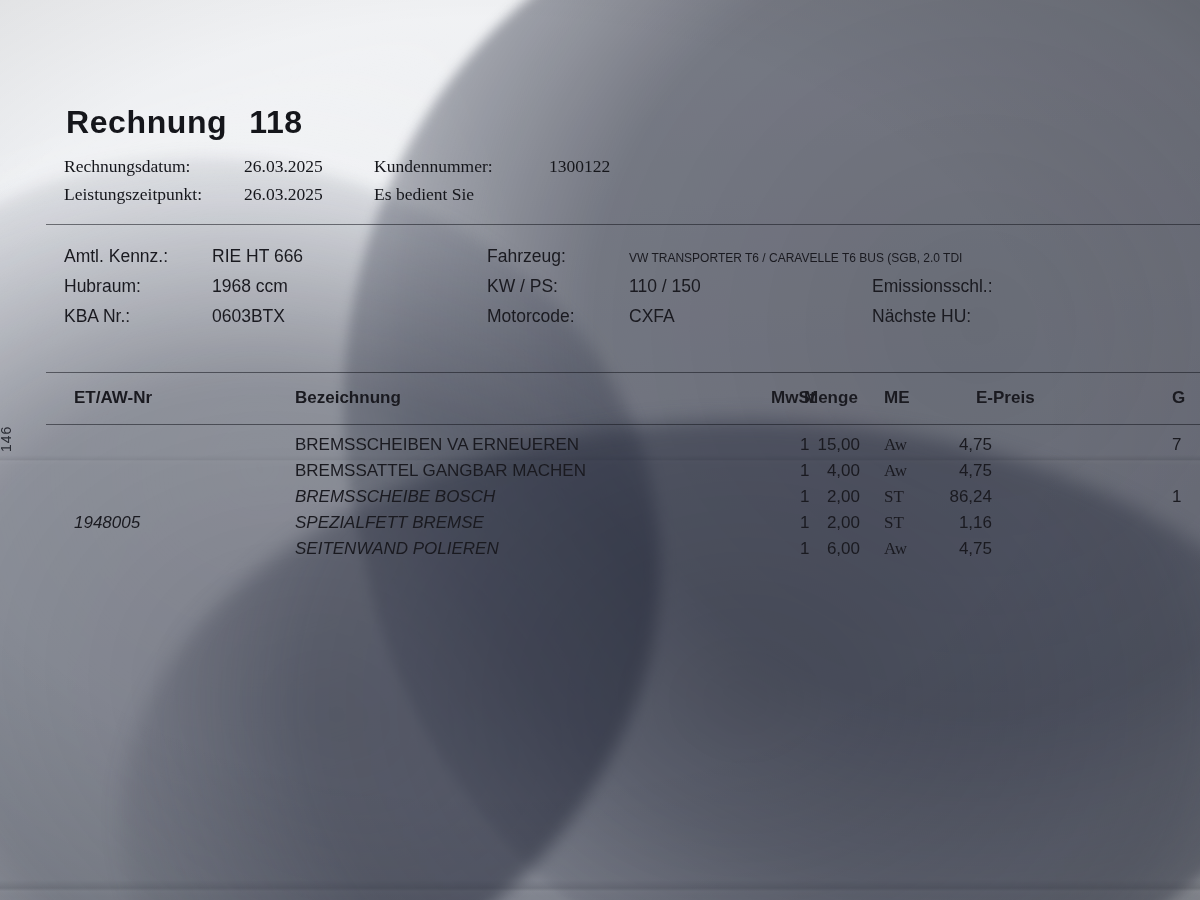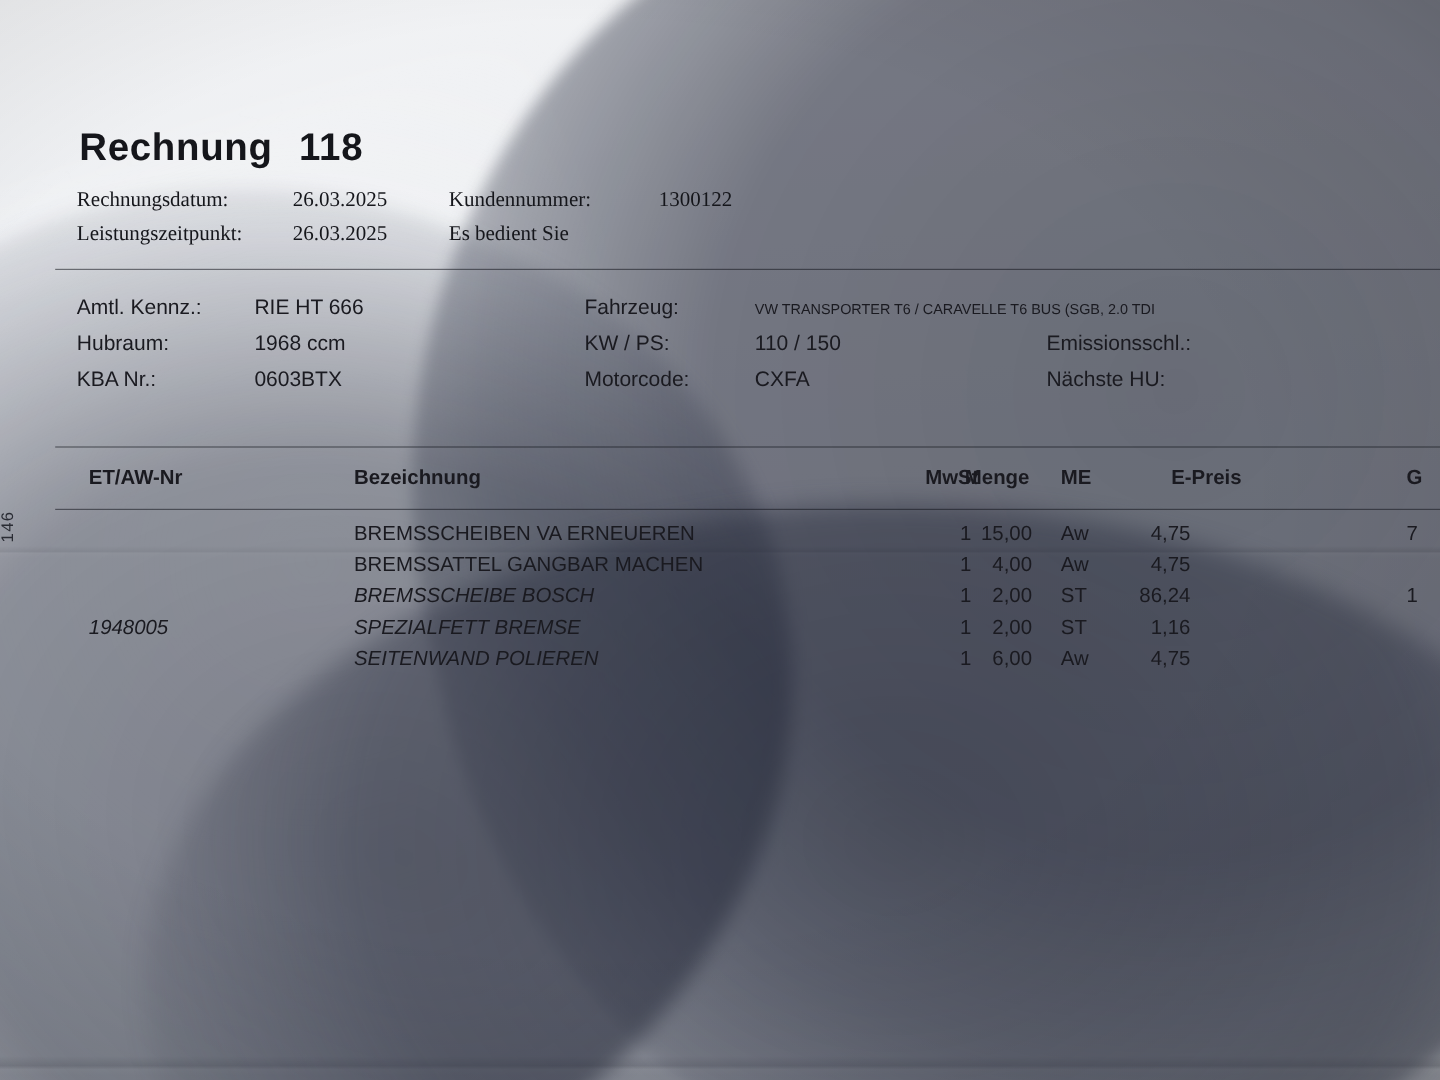--- a/index.html
+++ b/index.html
@@ -154,21 +154,21 @@
   .c-nr     { left: 74px; }
   .c-bez    { left: 278px; margin-left: 17px; }
   .c-mwst   { left: 728px; margin-left: 43px; }
   .c-menge  { left: 804px; text-align: center; }
   .c-me     { left: 884px; }
   .c-epreis { left: 976px; }
   .c-last   { left: 1172px; }
 
   .c-mwst.v   { left: 757px; }
   .c-menge.v  { left: 806px; text-align: right; width: 54px; }
-  .c-me.v     { left: 884px; }
+  .c-me.v     { left: 884px; font-family: Liberation Serif, serif; }
   .c-epreis.v { left: 924px; text-align: right; width: 68px; }
 
   .italic { font-style: italic; }
 
   .side-num {
     position: absolute;
     left: -2px;
     top: 452px;
     font-size: 14px;
     color: #2a2c34;

